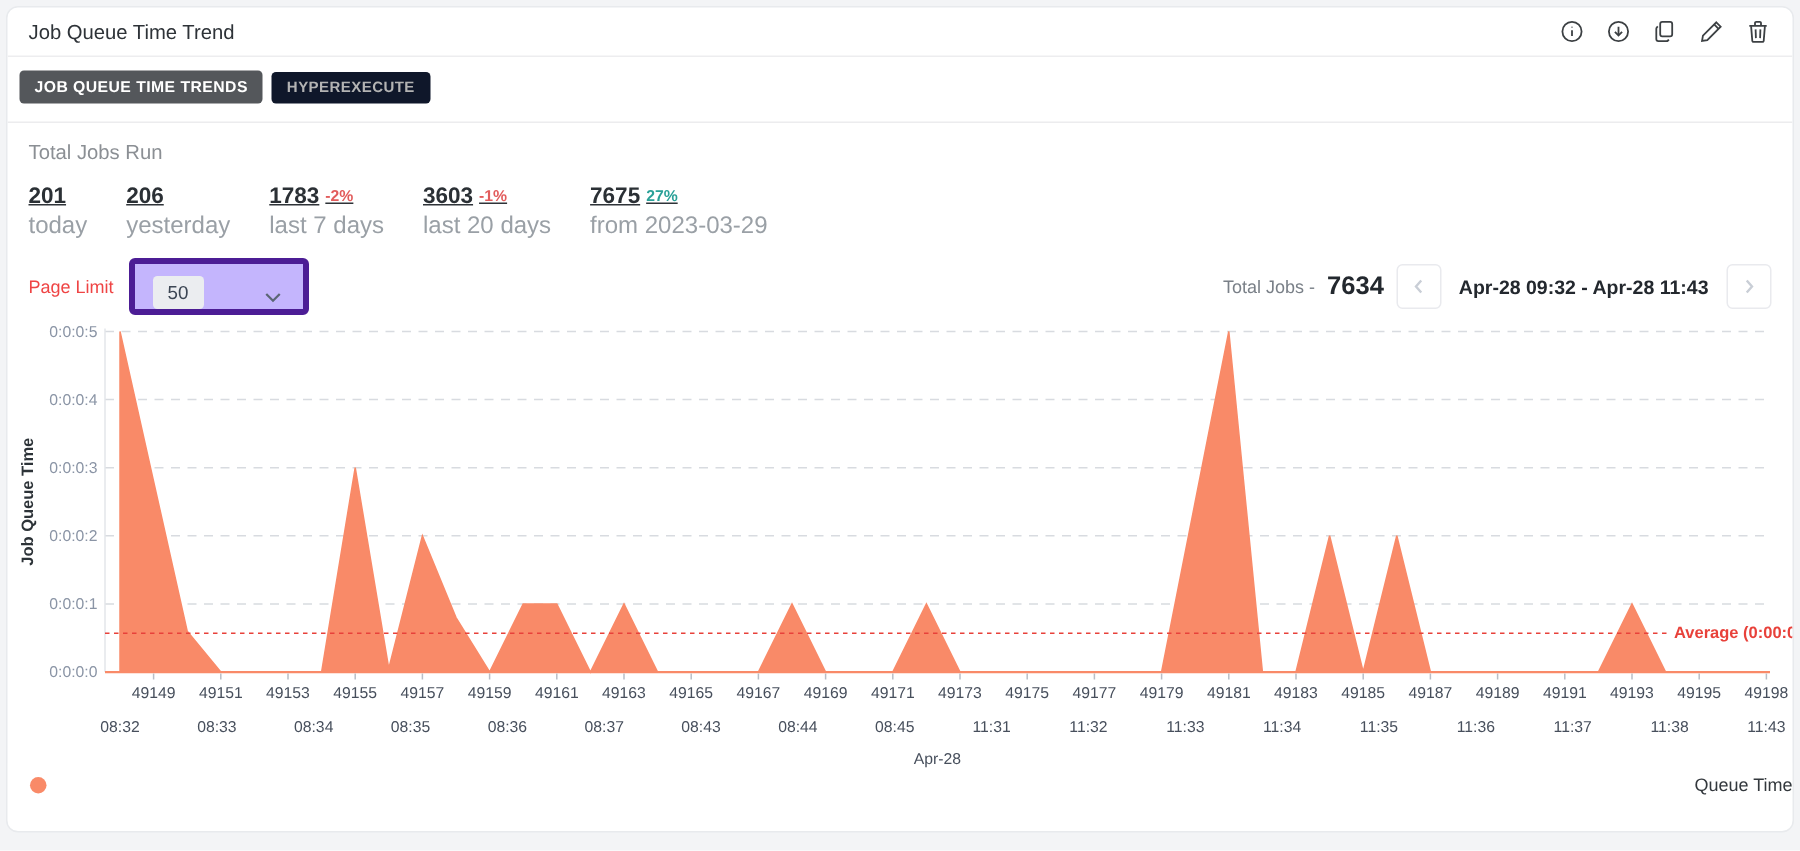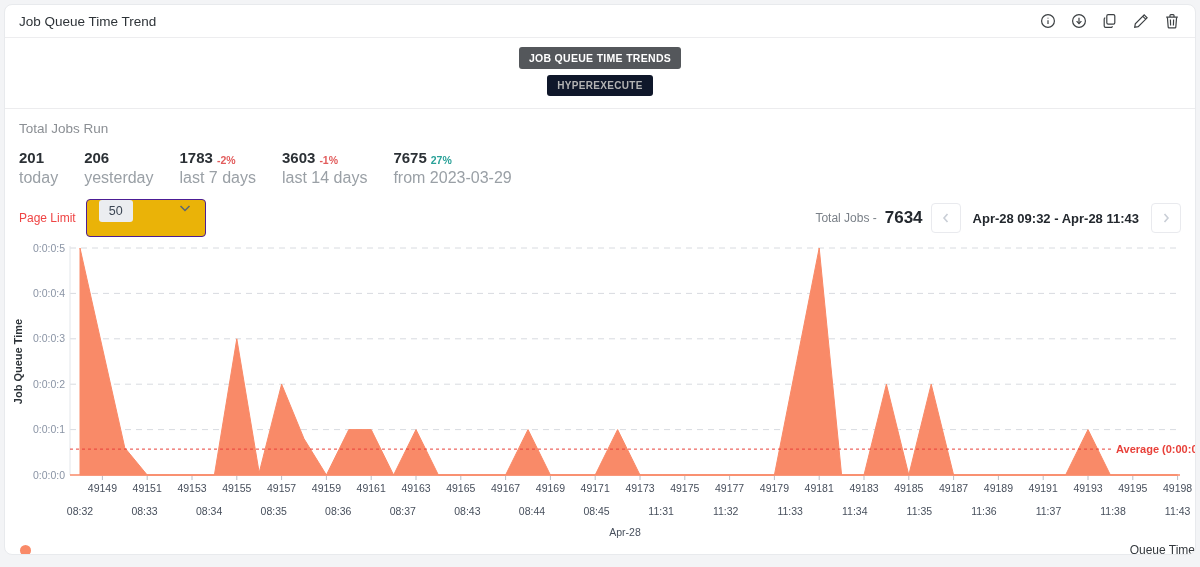--- a/index.html
+++ b/index.html
@@ -16,38 +16,38 @@
     background:#ffffff; border:1px solid #e8eaed; border-radius:8px;
     overflow:hidden;
   }
   
   .hdr { display:flex; align-items:center; height:33px; padding:0 14px; border-bottom:1px solid #ededef; }
   .hdr-title { font-size:13.5px; color:#2e3338; }
   .hdr-icons { margin-left:auto; display:flex; align-items:center; gap:13px; }
   .icon-btn { width:18px; height:18px; display:flex; align-items:center; justify-content:center; cursor:pointer; }
   .icon-btn svg { stroke:#3c4043; fill:none; stroke-width:1.2; }
   
-  .tabs { display:flex; align-items:center; gap:6px; padding:9px 8px 12px 8px; border-bottom:1px solid #ececee;flex-direction:column; }
+  .tabs { display:flex; align-items:center; gap:6px; padding:9px 8px 12px 8px; border-bottom:1px solid #ececee; }
   .tab { font-weight:bold; letter-spacing:.3px; padding:5px 10px; border-radius:3px; cursor:pointer; }
   .tab.active { background:#54575b; color:#ffffff; font-size:10.5px; }
   .tab.inactive { background:#0f172a; color:#b3b3b3; font-size:10px; }
   
   .stats { padding:12px 14px 0 14px; }
   .stats-title { color:#8b8f94; font-size:13.5px; margin-bottom:13px; }
   .stats-row { display:flex; gap:26px; }
-  .stat-value-row { display:flex; align-items:flex-end; }
+  .stat-value-row { display:flex; align-items:center;text-decoration:underline; }
   .stat-value { font-size:15px; font-weight:bold; color:#2b3035; }
   .stat-change { font-size:10.5px; font-weight:bold; margin-left:4px; }
   .stat-change:empty { display:none; }
   .stat-label { font-size:16px; color:#9aa0a6; margin-top:3px; }
   
   .controls { margin-top:12px; padding:0 14px; display:flex; align-items:center; }
   .pl-label { font-size:12px; color:#ef4444; margin-right:10px;text-align:right; }
-  .pl-select { width:120px; height:38px; border:1px solid #4c1d95; border-radius:4px; background:#eab308;
-               display:flex; align-items:flex-start; padding:0 12px; cursor:pointer; }
+  .pl-select { width:120px; height:38px; border:4px solid #4c1d95; border-radius:4px; background:#c4b5fd;
+               display:flex; align-items:flex-end; padding:0 12px; cursor:pointer; }
   .pl-chip { background:#ebedf0; border-radius:3px; padding:4px 10px; font-size:12.5px; color:#3c4654; }
   .pl-chevron { margin-left:auto; display:flex; }
   .ctr-right { margin-left:auto; display:flex; align-items:center; gap:8px; }
   .tj-label { font-size:12px; color:#7a8088; }
   .tj-value { font-size:17px; font-weight:bold; color:#23282e; }
   .page-btn { width:30px; height:30px; border:1px solid #e9eaee; border-radius:4px; background:#fff;
               display:flex; align-items:center; justify-content:center; cursor:pointer; }
   .date-range { font-size:13px; font-weight:bold; color:#23282e; padding:0 4px; }
   
   .chart-wrap { position:relative; }
@@ -134,21 +134,21 @@
           <span class="stat-value">1783</span>
           <span class="stat-change" style="color: rgb(226, 92, 92);">-2%</span>
         </div>
         <div class="stat-label">last 7 days</div>
       </div>
       <div class="stat">
         <div class="stat-value-row">
           <span class="stat-value">3603</span>
           <span class="stat-change" style="color: rgb(226, 92, 92);">-1%</span>
         </div>
-        <div class="stat-label">last 14 days</div>
+        <div class="stat-label">last 20 days</div>
       </div>
       <div class="stat">
         <div class="stat-value-row">
           <span class="stat-value">7675</span>
           <span class="stat-change" style="color: rgb(42, 161, 152);">27%</span>
         </div>
         <div class="stat-label">from 2023-03-29</div>
       </div>
     </div>
   </div>

